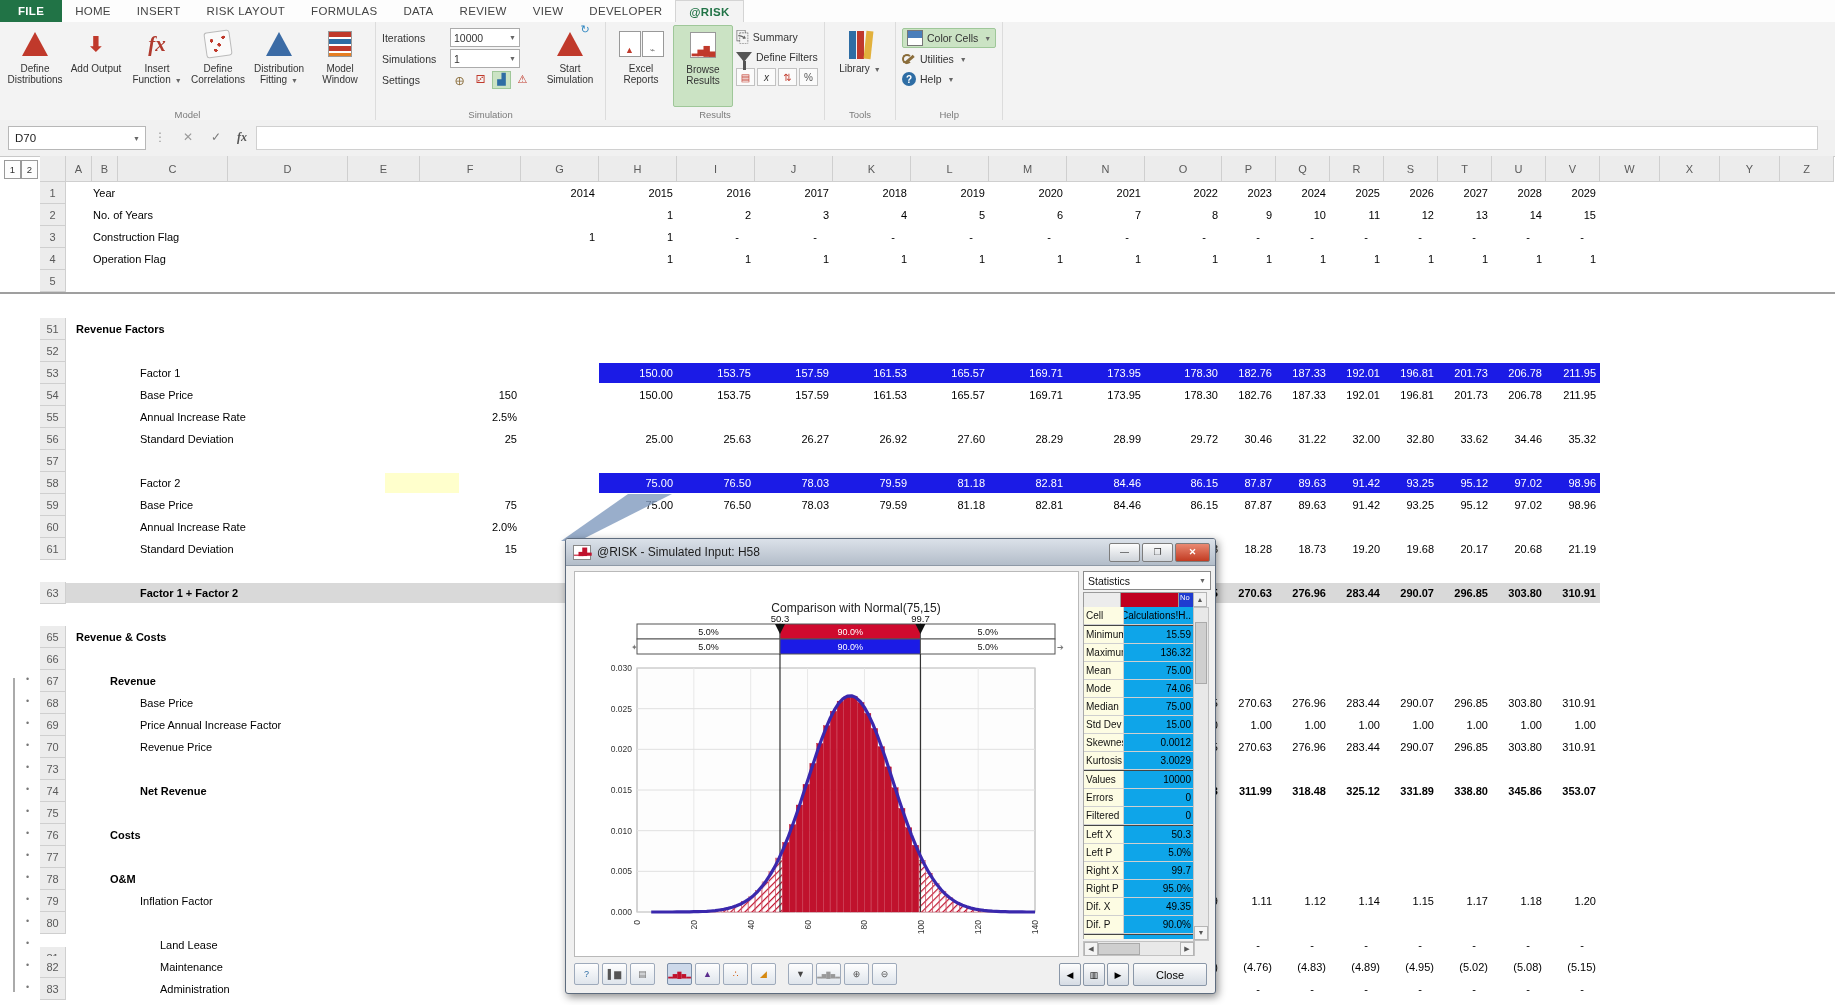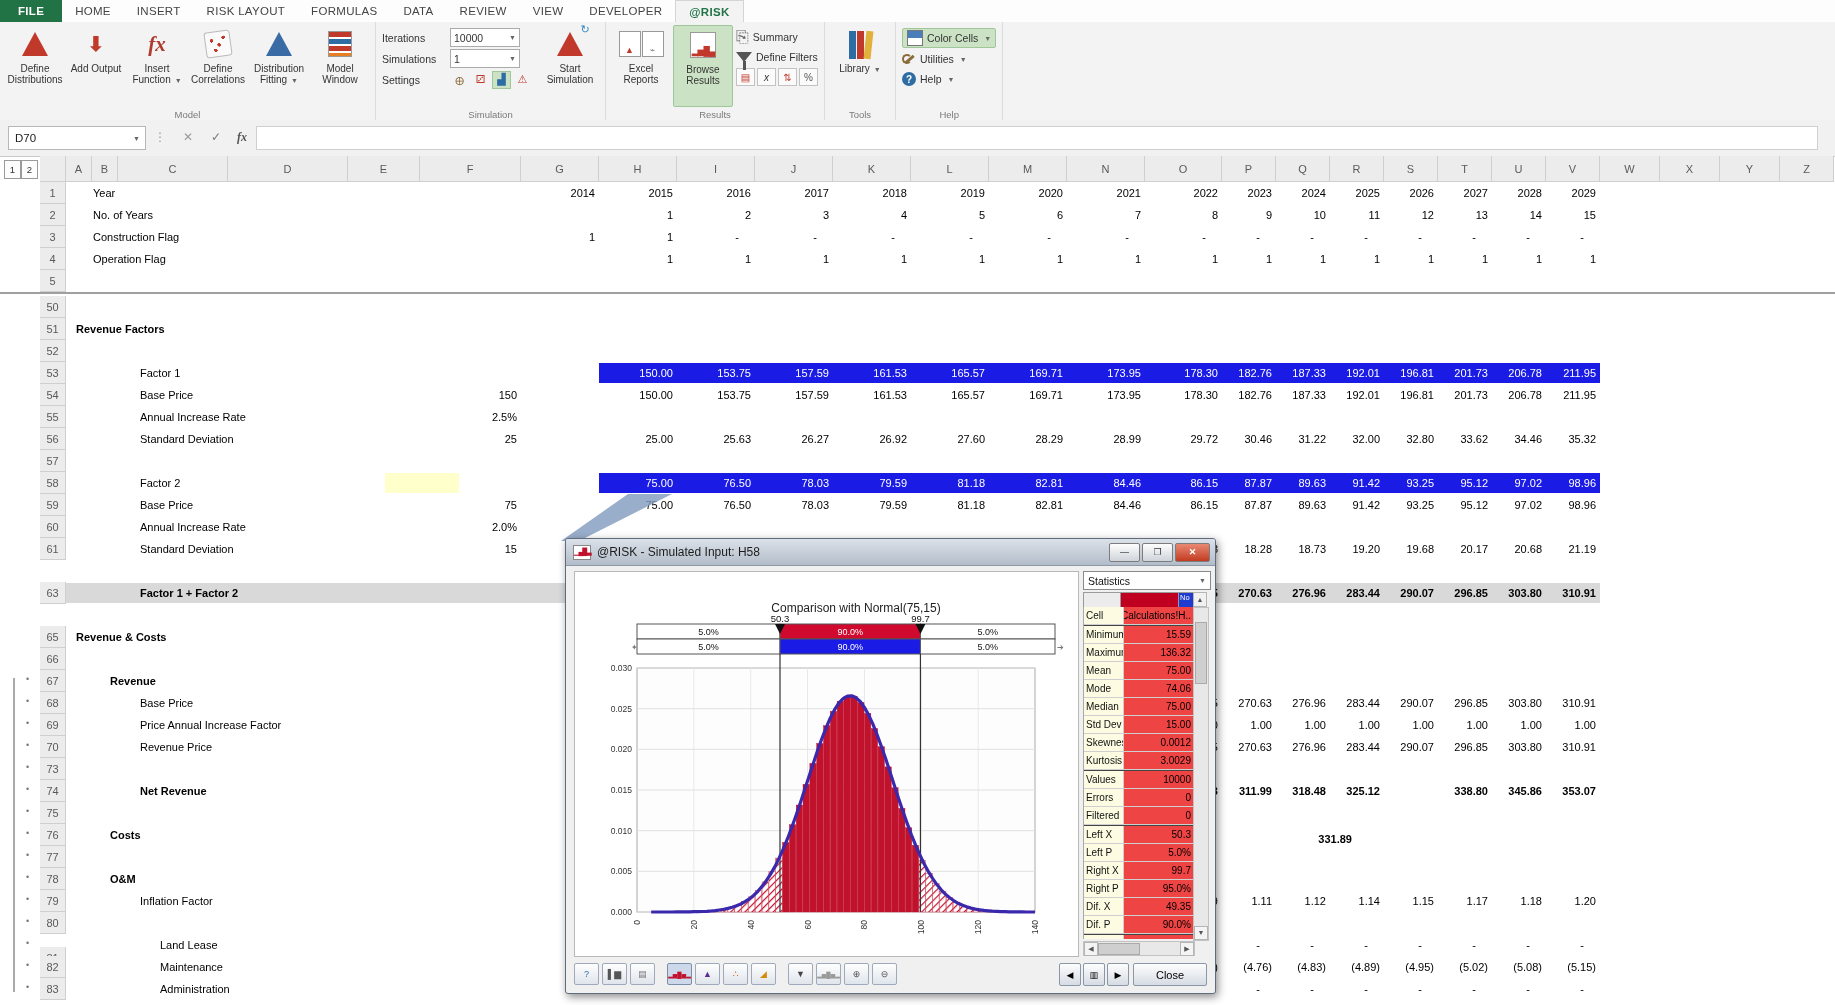--- a/index.html
+++ b/index.html
@@ -76,21 +76,21 @@
   .winbtn.close{width:33px;background:linear-gradient(#e98972,#c23b22);color:#fff;font-weight:bold;}
   #chartpane{position:absolute;left:8px;top:32px;width:503px;height:384px;background:#fff;border:1px solid #b9b9b9;}
   #statspane{position:absolute;left:517px;top:32px;width:124px;height:384px;}
   #statdd{position:absolute;left:0;top:0;width:122px;height:17px;background:#fff;border:1px solid #8a8a8a;font-size:10.5px;display:flex;align-items:center;padding-left:4px;color:#111;}
   #statdd .dd{margin-left:auto;margin-right:4px;}
   #stathdr{position:absolute;left:0;top:21px;width:124px;height:15px;}
   #statgrid{position:absolute;left:0;top:36px;width:110px;height:332px;overflow:hidden;border-left:1px solid #aaa;}
   .srow{display:flex;height:17px;border-bottom:1px solid #cfcfcf;font-size:10px;}
   .srow.sep{border-top:1.5px solid #444;}
   .slabel{width:37px;background:#fdfce3;padding-left:2px;color:#111;display:flex;align-items:center;border-right:1px solid #cfcfcf;white-space:nowrap;overflow:hidden;}
-  .sval{width:68px;background:#ef4444;display:flex;align-items:center;justify-content:flex-end;padding-right:3px;white-space:nowrap;overflow:hidden;}
+  .sval{width:68px;background:#0ea5e9;display:flex;align-items:center;justify-content:flex-end;padding-right:3px;white-space:nowrap;overflow:hidden;}
   #statvscroll{position:absolute;left:110px;top:36px;width:14px;height:332px;background:#e8e8e8;border:1px solid #c2c2c2;}
   .scrbtn{position:absolute;left:0;width:12px;height:12px;background:#f4f4f4;border:1px solid #b5b5b5;font-size:7px;color:#555;text-align:center;line-height:12px;}
   #stathscroll{position:absolute;left:0;top:370px;width:110px;height:13px;background:#e8e8e8;border:1px solid #c2c2c2;}
   #dlgtools{position:absolute;left:8px;top:424px;height:22px;display:flex;gap:3px;align-items:center;}
   .tbtn{width:23px;height:20px;border:1px solid #9eaabb;border-radius:2px;background:linear-gradient(#fefefe,#dfe5ec);display:flex;align-items:center;justify-content:center;font-size:9px;cursor:pointer;}
   .tbtn.pressed{background:#cdd9ea;border-color:#7c8fa8;}
   .tgap{width:6px;}
   #dlgnav{position:absolute;right:86px;top:424px;display:flex;gap:2px;}
   #closebtn{position:absolute;right:8px;top:424px;width:72px;height:21px;border:1px solid #8a97a8;border-radius:2px;background:linear-gradient(#fdfdfd,#d6dce4);font-size:11px;display:flex;align-items:center;justify-content:center;}
   .navbtn{width:20px;height:21px;border:1px solid #8a97a8;border-radius:2px;background:linear-gradient(#fdfdfd,#d6dce4);display:flex;align-items:center;justify-content:center;font-size:9px;}
@@ -379,23 +379,20 @@
         <span class="cell" style="left: 1276px; width: 50px;">1</span>
         <span class="cell" style="left: 1330px; width: 50px;">1</span>
         <span class="cell" style="left: 1384px; width: 50px;">1</span>
         <span class="cell" style="left: 1438px; width: 50px;">1</span>
         <span class="cell" style="left: 1492px; width: 50px;">1</span>
         <span class="cell" style="left: 1546px; width: 50px;">1</span>
       </div>
       <div class="gridrow" style="top: 270px;">
         <div class="rowhdr" style="left: 40px; width: 25px; top: 0px; height: 21px; position: absolute;">5</div>
       </div>
-      <div class="gridrow" style="top: 296px;">
-        <div class="rowhdr" style="left: 40px; width: 25px; top: 0px; height: 21px; position: absolute;">50</div>
-      </div>
       <div class="gridrow" style="top: 318px;">
         <div class="rowhdr" style="left: 40px; width: 25px; top: 0px; height: 21px; position: absolute;">51</div>
         <span class="lbl bold" style="left: 76px;">Revenue Factors</span>
       </div>
       <div class="gridrow" style="top: 340px;">
         <div class="rowhdr" style="left: 40px; width: 25px; top: 0px; height: 21px; position: absolute;">52</div>
       </div>
       <div class="gridrow" style="top: 362px;">
         <div class="band" style="left: 599px; width: 1001px; background: rgb(27, 27, 230);"></div>
         <div class="rowhdr" style="left: 40px; width: 25px; top: 0px; height: 21px; position: absolute;">53</div>
@@ -627,21 +624,21 @@
         <span class="odot" style="left: 26px; top: 4px;">•</span>
       </div>
       <div class="gridrow" style="top: 780px;">
         <div class="rowhdr" style="left: 40px; width: 25px; top: 0px; height: 21px; position: absolute;">74</div>
         <span class="odot" style="left: 26px; top: 4px;">•</span>
         <span class="lbl bold" style="left: 140px;">Net Revenue</span>
         <span class="cell bold" style="left: 1145px; width: 73px;">304.43</span>
         <span class="cell bold" style="left: 1222px; width: 50px;">311.99</span>
         <span class="cell bold" style="left: 1276px; width: 50px;">318.48</span>
         <span class="cell bold" style="left: 1330px; width: 50px;">325.12</span>
-        <span class="cell bold" style="left: 1302px; width: 50px; margin-top: 48px;">331.89</span>
+        <span class="cell bold" style="left: 1384px; width: 50px;">331.89</span>
         <span class="cell bold" style="left: 1438px; width: 50px;">338.80</span>
         <span class="cell bold" style="left: 1492px; width: 50px;">345.86</span>
         <span class="cell bold" style="left: 1546px; width: 50px;">353.07</span>
       </div>
       <div class="gridrow" style="top: 802px;">
         <div class="rowhdr" style="left: 40px; width: 25px; top: 0px; height: 21px; position: absolute;">75</div>
         <span class="odot" style="left: 26px; top: 4px;">•</span>
       </div>
       <div class="gridrow" style="top: 824px;">
         <div class="rowhdr" style="left: 40px; width: 25px; top: 0px; height: 21px; position: absolute;">76</div>

